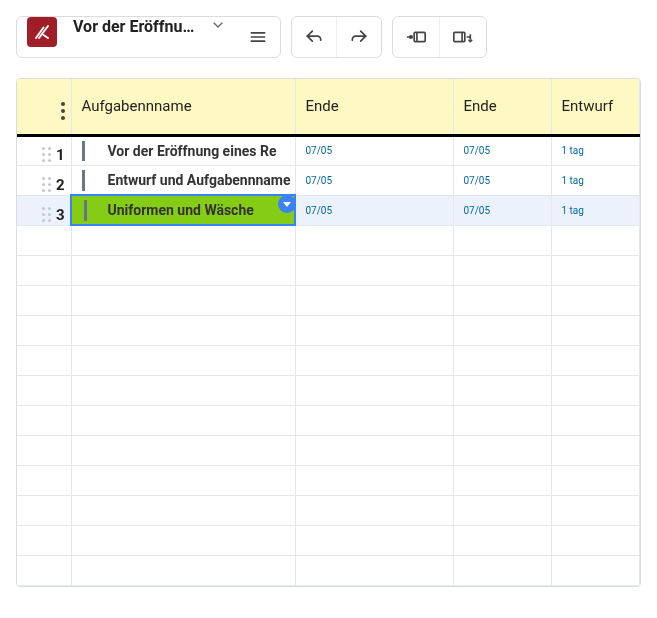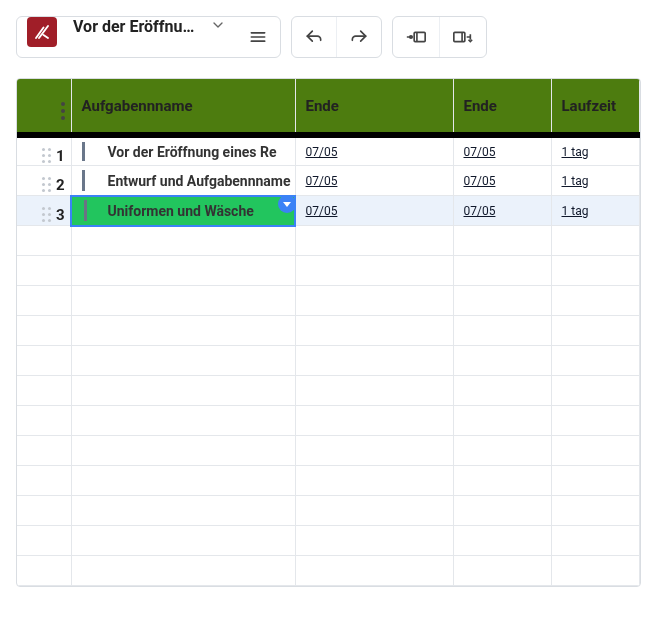--- a/index.html
+++ b/index.html
@@ -73,26 +73,26 @@
   }
   th, td {
     border-right: 1px solid #e4e7eb;
     border-bottom: 1px solid #e4e7eb;
     height: 30px;
     padding: 0 10px;
     text-align: left;
     vertical-align: middle;
   }
   th {
-    background: #4d7c0f;
-    font-weight: 700;
+    background: #fef9c3;
+    font-weight: 400;
     font-size: 15px;
     color: #222;
     height: 56px;
-    border-bottom: 6px solid #000000;
+    border-bottom: 3px solid #000000;
   }
   col.c-handle { width: 54px; }
   col.c-name { width: 224px; }
   col.c-jetzt { width: 158px; }
   col.c-ende { width: 98px; }
   col.c-laufzeit { width: auto; }
   td.handle-cell, th.handle-cell {
     padding: 0 6px 0 4px;
     text-align: right;
   }
@@ -125,41 +125,41 @@
     bottom: 4px;
     width: 3px;
     background: #6a778a;
   }
   tr.selected td {
     background: #ebf2fb;
   }
   tr.selected td.name-cell {
     outline: 2px solid #3b82f6;
     outline-offset: -1px;
-    background: #22c55e;
+    background: #84cc16;
   }
   tr.selected td.name-cell::before {
     background: #6b7385;
     left:12px;
   }
   .tri-indicator {
     position: absolute;
     right: -1px;
     top: -1px;
     width: 18px;
     height: 18px;
     background: #3b82f6;
     border-radius: 50%;
     display: flex;
     align-items: center;
     justify-content: center;
     color:#fff;
     z-index: 2;
   }
-  td.data-cell { color: #0f172a; font-size: 12px; text-decoration: underline; }
+  td.data-cell { color: #0369a1; font-size: 10px; }
   .menu-dots {
     display: inline-grid;
     grid-template-rows: 4px 4px 4px;
     gap: 3px;
   }
   .menu-dots i { width:4px;height:4px;background:#444;border-radius:50%;display:block;}
 </style>
 </head>
 <body>
 
@@ -237,21 +237,21 @@
       <th class="handle-cell">
         <span class="menu-dots">
               <i></i>
               <i></i>
               <i></i>
             </span>
       </th>
       <th>Aufgabennname</th>
       <th>Ende</th>
       <th>Ende</th>
-      <th>Laufzeit</th>
+      <th>Entwurf</th>
     </tr>
   </thead>
   <tbody id="tbody">
   <tr>
           <td class="handle-cell"><span class="drag-handle">
               <span class="dots">
                 <i></i>
                 <i></i>
                 <i></i>
                 <i></i>

